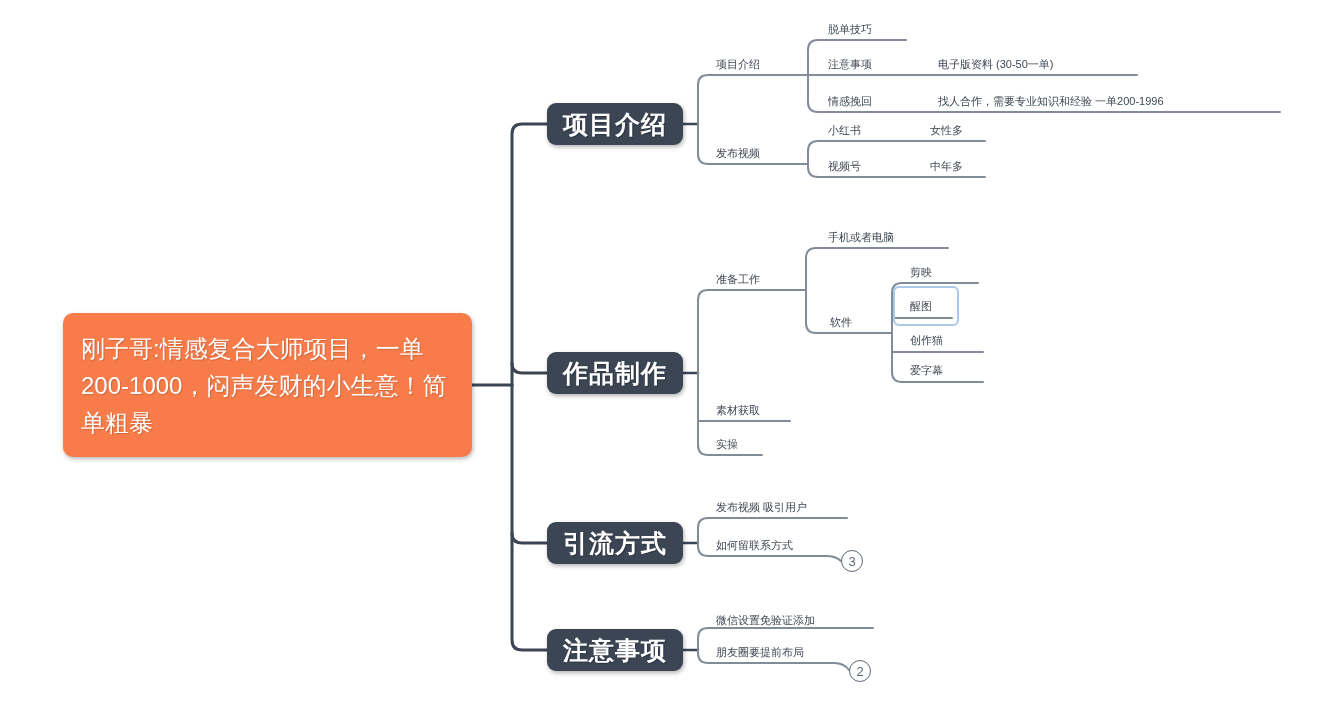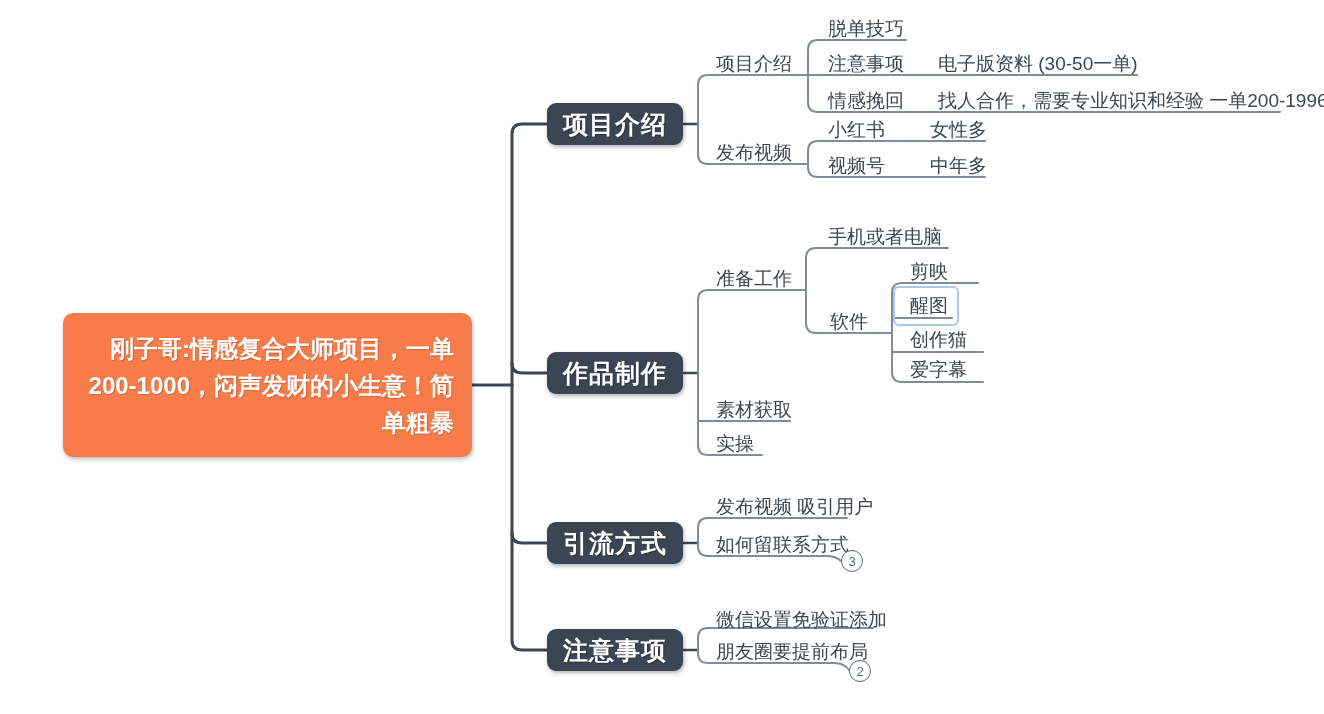--- a/index.html
+++ b/index.html
@@ -5,36 +5,36 @@
   html,body{margin:0;padding:0;background:#ffffff;}
   .stage{
     position:relative;width:1324px;height:714px;background:#ffffff;overflow:hidden;
     font-family:"Liberation Sans","DejaVu Sans",sans-serif;
   }
   .lines{position:absolute;left:0;top:0;z-index:1;}
   .node{position:absolute;z-index:2;box-sizing:border-box;}
   .root{
     left:63px;top:313px;width:409px;height:144px;
     background:#F87C4A;border-radius:10px;
-    display:flex;align-items:center;justify-content:center;text-align:right;
-    color:#ffffff;font-size:24px;font-weight:bold;line-height:37px;padding:18px 18px;
+    display:flex;align-items:center;justify-content:center;text-align:left;
+    color:#ffffff;font-size:24px;font-weight:normal;line-height:37px;padding:18px 18px;
     box-shadow:1px 2px 4px rgba(0,0,0,0.28);
     text-shadow:1px 1px 1px rgba(0,0,0,0.18);
   }
   .main-topic{
     left:547px;width:136px;height:42px;
     background:#3B4554;border-radius:9px;
     display:flex;align-items:center;justify-content:center;
     color:#ffffff;font-size:25px;font-weight:bold;letter-spacing:1px;
     box-shadow:1px 2px 4px rgba(0,0,0,0.3);
     text-shadow:1px 1px 1px rgba(0,0,0,0.25);
   }
   .sub{
     height:20px;line-height:20px;white-space:nowrap;
-    color:#3F4651;font-size:19px;
+    color:#3F4651;font-size:11px;
   }
   .badge{
     width:22px;height:22px;border-radius:50%;
     border:1.5px solid #5E6876;background:#ffffff;color:#5E6876;
     display:flex;align-items:center;justify-content:center;
     font-size:13px;z-index:3;
   }
   .selection{
     left:893px;top:286px;width:66px;height:40px;
     border:2px solid #A9C8EA;border-radius:6px;background:transparent;z-index:2;

